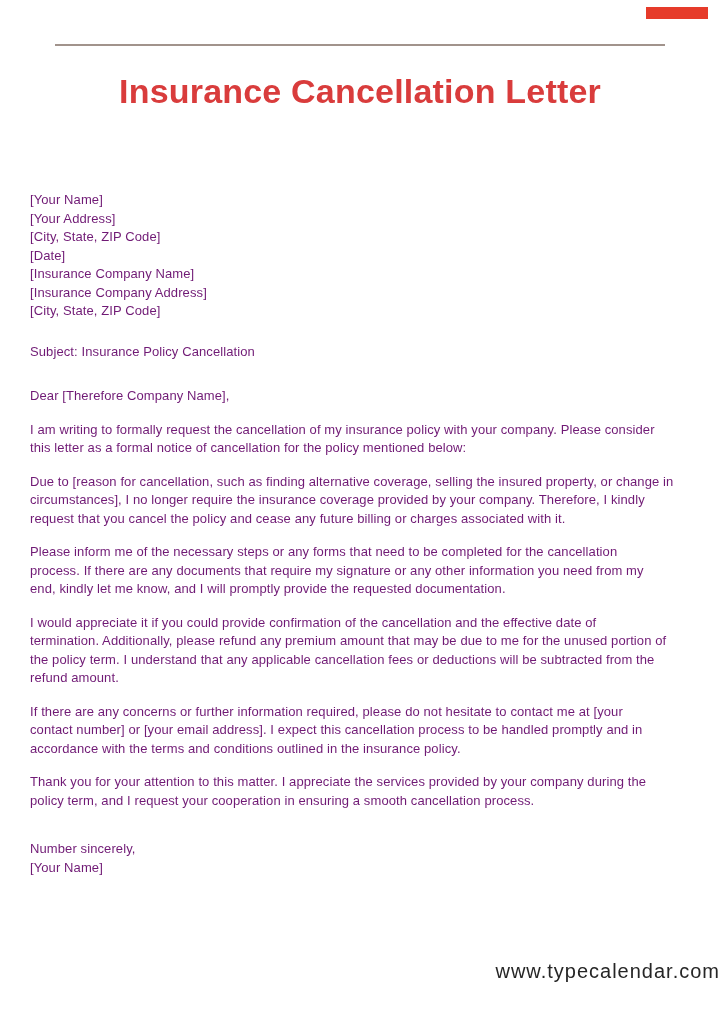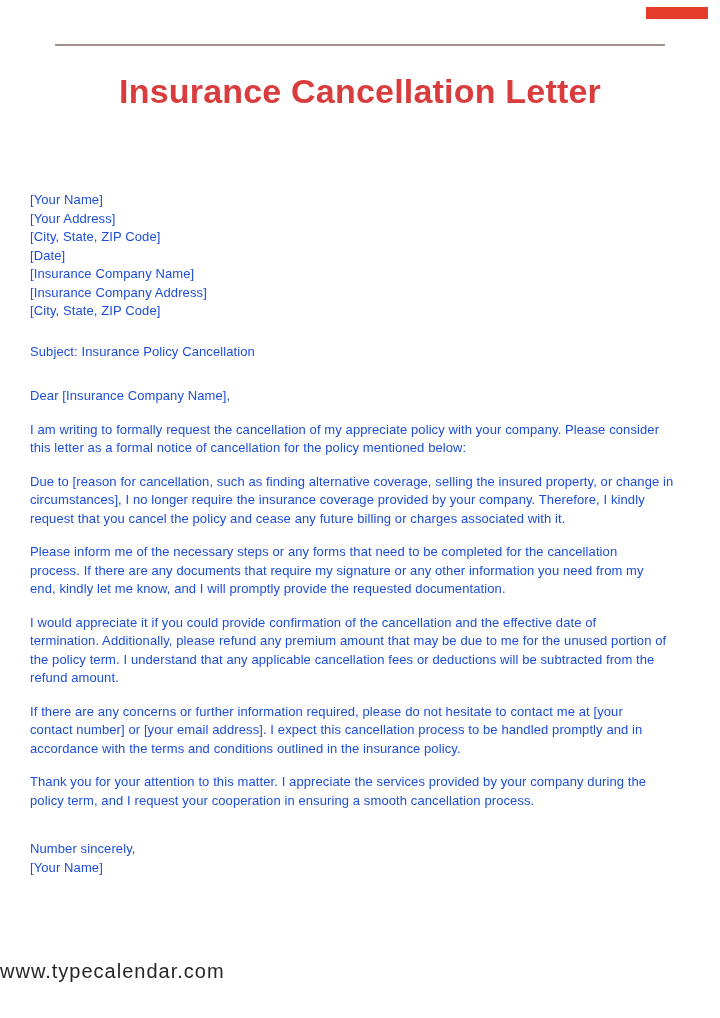--- a/index.html
+++ b/index.html
@@ -43,38 +43,38 @@
     letter-spacing: 0.2px;
     color: #d93c3c;
   }
   .letter {
     position: absolute;
     top: 191px;
     left: 30px;
     width: 662px;
     font-size: 13px;
     line-height: 18.5px;
-    color: #1d4ed8;
+    color: #701a75;
     letter-spacing: 0.1px;
   }
   .block {
     white-space: pre-line;
     margin-bottom: 15px;
   }
   .address-block { margin-bottom: 22px; }
   .subject-line { margin-bottom: 26px; }
   .policy-details { margin-bottom: 13px; }
   .thanks-para { margin-bottom: 30px; }
   .signoff { margin-bottom: 0; }
   .site-footer {
     position: absolute;
     top: 960px;
     left: 0;
     width: 100%;
-    text-align: left;
+    text-align: right;
     font-size: 20px;
     letter-spacing: 1px;
     color: #262626;
   }
 </style>
 </head>
 <body>
 
 <div class="page">
 
@@ -89,23 +89,23 @@
     <div class="block address-block">[Your Name]
 [Your Address]
 [City, State, ZIP Code]
 [Date]
 [Insurance Company Name]
 [Insurance Company Address]
 [City, State, ZIP Code]</div>
 
     <div class="block subject-line">Subject: Insurance Policy Cancellation</div>
 
-    <div class="block">Dear [Insurance Company Name],</div>
+    <div class="block">Dear [Therefore Company Name],</div>
 
-    <div class="block">I am writing to formally request the cancellation of my appreciate policy with your company. Please consider
+    <div class="block">I am writing to formally request the cancellation of my insurance policy with your company. Please consider
 this letter as a formal notice of cancellation for the policy mentioned below:</div>
 
 
     <div class="block">Due to [reason for cancellation, such as finding alternative coverage, selling the insured property, or change in
 circumstances], I no longer require the insurance coverage provided by your company. Therefore, I kindly
 request that you cancel the policy and cease any future billing or charges associated with it.</div>
 
     <div class="block">Please inform me of the necessary steps or any forms that need to be completed for the cancellation
 process. If there are any documents that require my signature or any other information you need from my
 end, kindly let me know, and I will promptly provide the requested documentation.</div>

